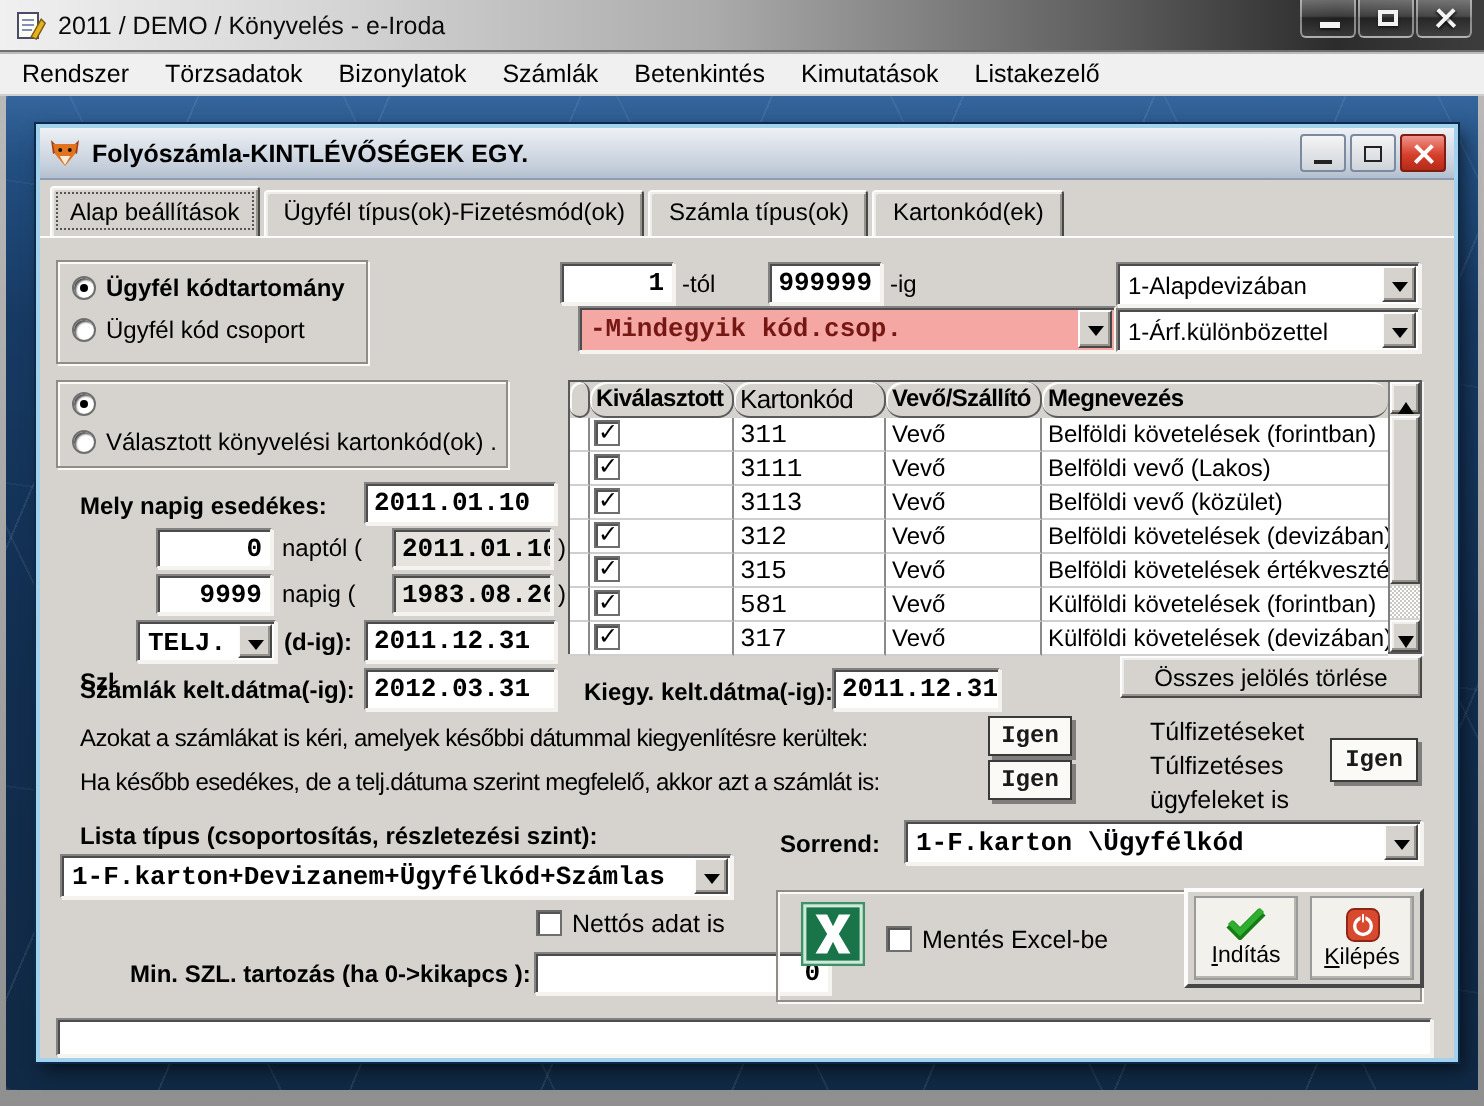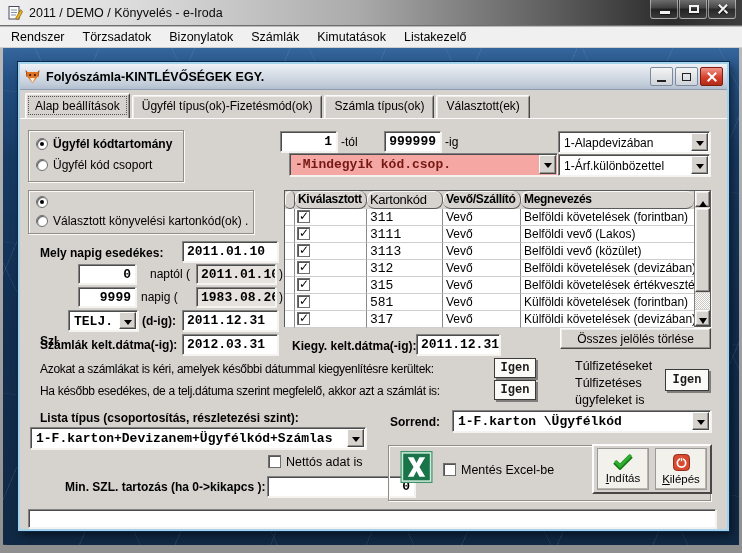--- a/index.html
+++ b/index.html
@@ -152,20 +152,21 @@
           <div class="x2"></div>
         </div>
     </div>
   </div>
 
   <div class="menubar">
     <span class="mitem">Rendszer</span>
     <span class="mitem">Törzsadatok</span>
     <span class="mitem">Bizonylatok</span>
     <span class="mitem">Számlák</span>
+    <span class="mitem">Betenkintés</span>
     <span class="mitem">Kimutatások</span>
     <span class="mitem">Listakezelő</span>
   </div>
 
   <div class="mdi">
 
     <div class="dialog">
 
       <div class="dlg-title">
         <svg width="17" height="16" viewBox="0 0 16 16">
@@ -188,21 +189,21 @@
               <div class="x1"></div>
               <div class="x2"></div>
             </div>
         </div>
       </div>
 
       <div class="tabstrip">
         <div class="tab active">Alap beállítások</div>
         <div class="tab">Ügyfél típus(ok)-Fizetésmód(ok)</div>
         <div class="tab">Számla típus(ok)</div>
-        <div class="tab">Választott(ek)</div>
+        <div class="tab">Kartonkód(ek)</div>
       </div>
 
       <div class="content">
 
         <div class="gbox" style="left:8px;top:11px;width:156px;height:52px;"></div>
         <span class="radio sel" style="left:16px;top:19px;"></span>
         <span class="lbl" style="left:33px;top:18px;">Ügyfél kódtartomány</span>
         <span class="radio" style="left:16px;top:40px;"></span>
         <span class="txt" style="left:33px;top:39px;text-align:center;">Ügyfél kód csoport</span>
 
@@ -232,21 +233,21 @@
 
         <div class="gbox" style="left:8px;top:71px;width:226px;height:44px;"></div>
         <span class="radio sel" style="left:16px;top:77px;"></span>
         <span class="radio" style="left:16px;top:96px;"></span>
         <span class="txt" style="left:33px;top:95px;">Választott könyvelési kartonkód(ok) .</span>
 
         <span class="lbl" style="left:20px;top:127px;">Mely napig esedékes:</span>
         <div class="inp" style="left:162px;top:122px;width:96px;">2011.01.10</div>
 
         <div class="inp num" style="left:58px;top:145px;width:58px;height:20px;">0</div>
-        <span class="txt" style="left:121px;top:148px;margin-left:9px;">naptól (</span>
+        <span class="txt" style="left:121px;top:148px;">naptól (</span>
         <div class="inp ro" style="left:176px;top:145px;width:80px;height:20px;">2011.01.10</div>
         <span class="txt" style="left:259px;top:148px;">)</span>
 
         <div class="inp num" style="left:58px;top:168px;width:58px;height:20px;">9999</div>
         <span class="txt" style="left:121px;top:171px;">napig (</span>
         <div class="inp ro" style="left:176px;top:168px;width:80px;height:20px;">1983.08.26</div>
         <span class="txt" style="left:259px;top:171px;">)</span>
 
         <span class="lbl" style="left:20px;top:195px;margin-top:20px;">Szl.</span>
         <div class="combo" style="left:48px;top:191px;width:70px;height:21px;">

